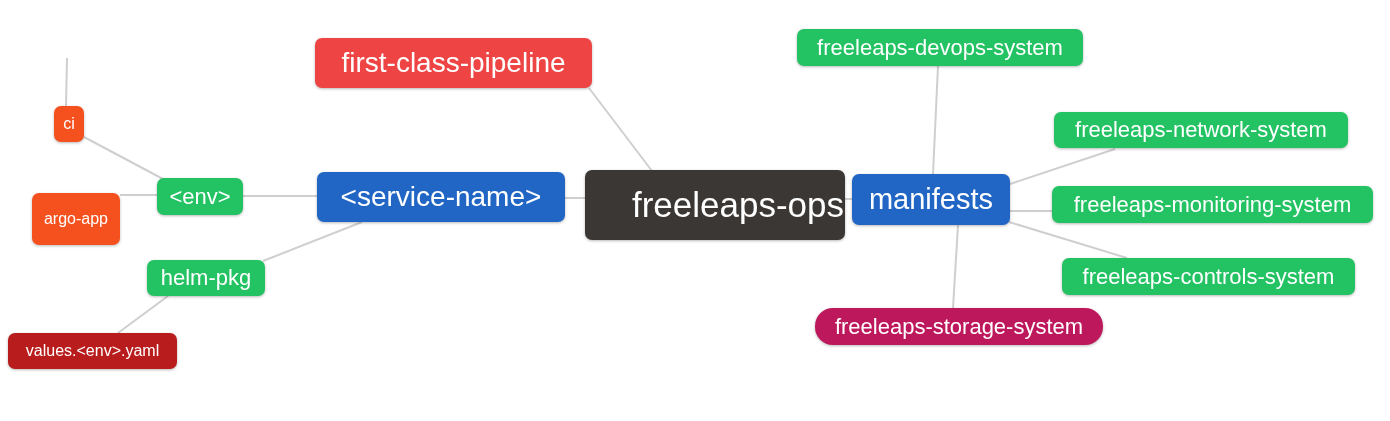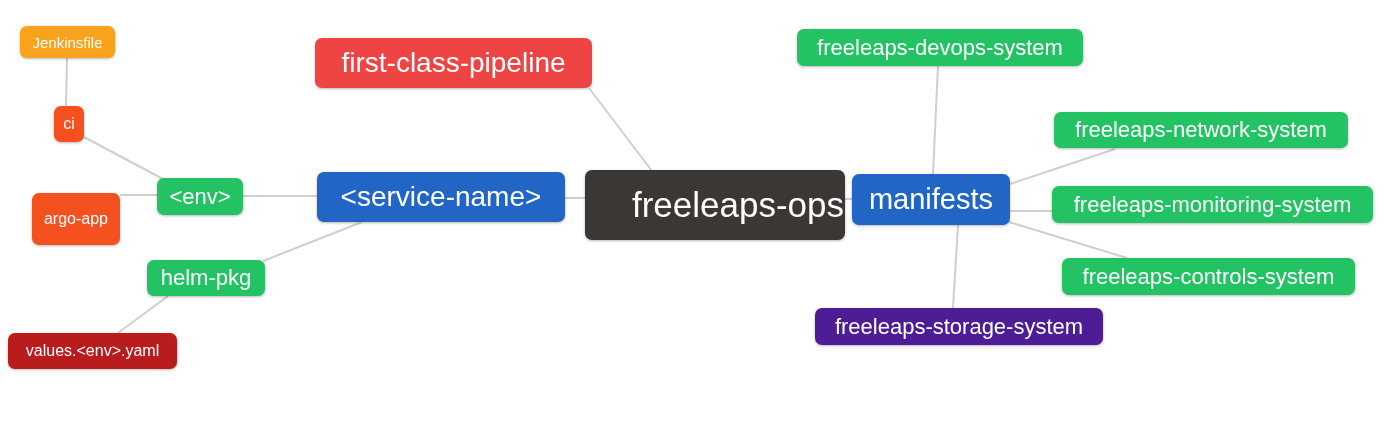--- a/index.html
+++ b/index.html
@@ -56,29 +56,28 @@
     <line x1="362" y1="222" x2="263" y2="261" style="stroke: rgb(207, 207, 207);"></line>
     <line x1="168" y1="296" x2="118" y2="333" style="stroke: rgb(207, 207, 207);"></line>
     <line x1="845" y1="199" x2="852" y2="199" style="stroke: rgb(207, 207, 207);"></line>
     <line x1="938" y1="66" x2="933" y2="174" style="stroke: rgb(207, 207, 207);"></line>
     <line x1="1010" y1="184" x2="1115" y2="149" style="stroke: rgb(207, 207, 207);"></line>
     <line x1="1010" y1="211" x2="1052" y2="211" style="stroke: rgb(207, 207, 207);"></line>
     <line x1="1009" y1="222" x2="1127" y2="258" style="stroke: rgb(207, 207, 207);"></line>
     <line x1="958" y1="225" x2="953" y2="308" style="stroke: rgb(207, 207, 207);"></line>
   </svg>
 
-  <div class="node n-jenkinsfile" style="background: rgb(249, 162, 27);">Jenkinsfile</div>
   <div class="node n-ci" style="background: rgb(244, 81, 30);">ci</div>
   <div class="node n-argo-app" style="background: rgb(244, 81, 30);">argo-app</div>
   <div class="node n-env" style="background: rgb(35, 194, 99);">&lt;env&gt;</div>
   <div class="node n-pipeline" style="background: #ef4444;">first-class-pipeline</div>
   <div class="node n-service" style="background: rgb(33, 102, 197);">&lt;service-name&gt;</div>
   <div class="node n-ops" style="background: rgb(59, 55, 52);">freeleaps-ops</div>
   <div class="node n-manifests" style="background: rgb(33, 102, 197);">manifests</div>
   <div class="node n-devops" style="background: rgb(35, 194, 99);">freeleaps-devops-system</div>
   <div class="node n-network" style="background: rgb(35, 194, 99);">freeleaps-network-system</div>
   <div class="node n-monitoring" style="background: rgb(35, 194, 99);">freeleaps-monitoring-system</div>
   <div class="node n-controls" style="background: rgb(35, 194, 99);">freeleaps-controls-system</div>
-  <div class="node n-storage" style="background: #4c1d95;">freeleaps-storage-system</div>
+  <div class="node n-storage" style="background: #be185d; border-radius: 18px;">freeleaps-storage-system</div>
   <div class="node n-helm-pkg" style="background: rgb(35, 194, 99);">helm-pkg</div>
   <div class="node n-values" style="background: #b91c1c;">values.&lt;env&gt;.yaml</div>
 
 </div>
 
 </body></html>

